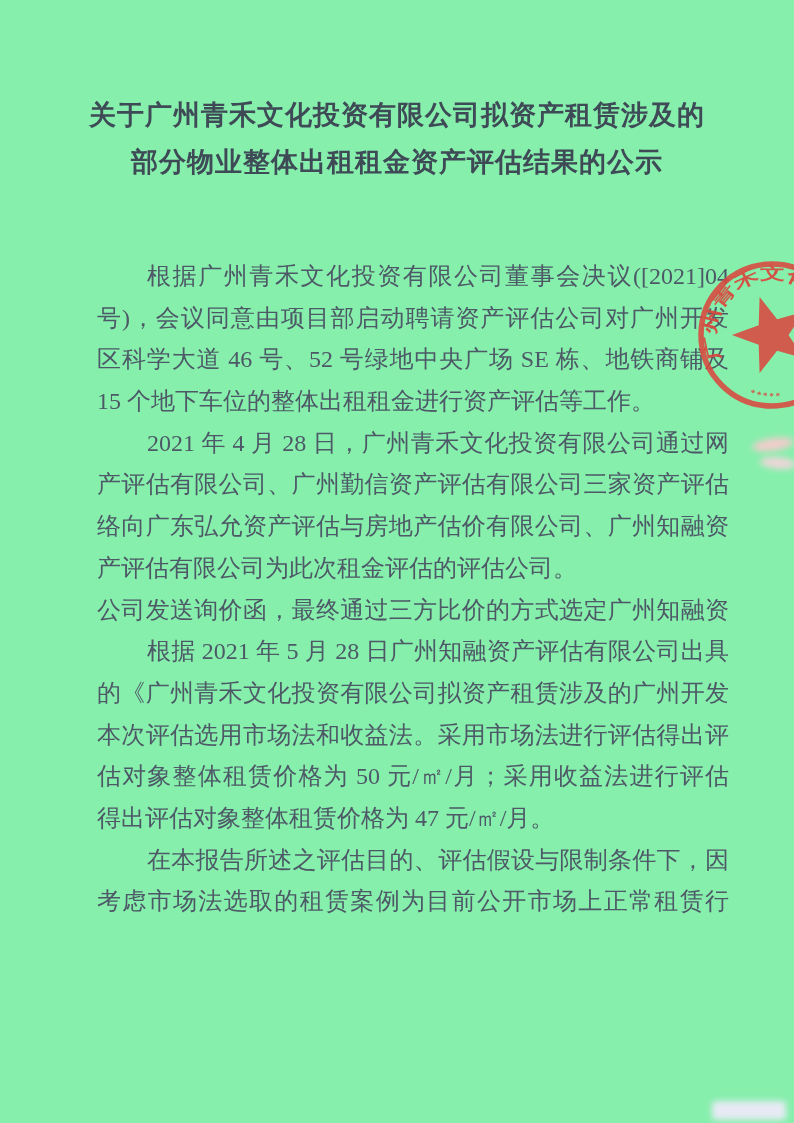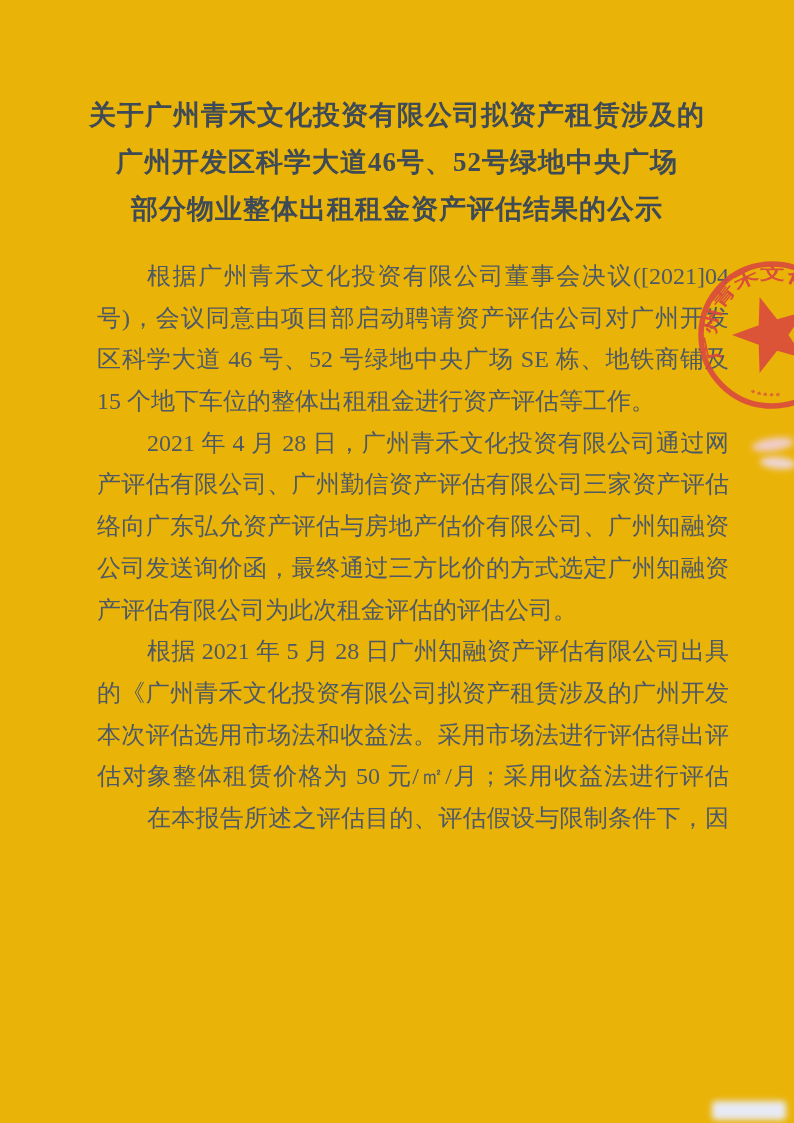--- a/index.html
+++ b/index.html
@@ -1,18 +1,18 @@
 <!DOCTYPE html>
 <html><head>
 <meta charset="utf-8">
 <style>
   html,body { margin:0; padding:0; background:#e9e9e9; }
   .page {
     position:relative; width:794px; height:1123px; margin:0 auto;
-    background:#eab308; overflow:hidden;
+    background:#86efac; overflow:hidden;
     font-family:"Liberation Serif","DejaVu Serif",serif;
   }
   .title {
     position:absolute; top:92px; left:55px; right:55px;
     text-align:center; font-size:27px; font-weight:bold;
     color:#3e4a56; line-height:47px; letter-spacing:1px;
   }
   .body-text {
     position:absolute; top:256px; left:97px; width:632px;
     font-size:24px; color:#4d5966;
@@ -43,39 +43,40 @@
     background:#e7eaf4; border-radius:4px; filter:blur(3px);
   }
 </style>
 </head>
 <body>
 
 <div class="page">
 
   <div class="title">
     <div>关于广州青禾文化投资有限公司拟资产租赁涉及的</div>
-    <div>广州开发区科学大道46号、52号绿地中央广场</div>
     <div>部分物业整体出租租金资产评估结果的公示</div>
   </div>
 
   <div class="body-text">
       <div class="bline indent">根据广州青禾文化投资有限公司董事会决议([2021]04</div>
       <div class="bline">号)，会议同意由项目部启动聘请资产评估公司对广州开发</div>
       <div class="bline">区科学大道 46 号、52 号绿地中央广场 SE 栋、地铁商铺及</div>
       <div class="bline end">15 个地下车位的整体出租租金进行资产评估等工作。</div>
       <div class="bline indent">2021 年 4 月 28 日，广州青禾文化投资有限公司通过网</div>
       <div class="bline">产评估有限公司、广州勤信资产评估有限公司三家资产评估</div>
       <div class="bline">络向广东弘允资产评估与房地产估价有限公司、广州知融资</div>
+      <div class="bline end">产评估有限公司为此次租金评估的评估公司。</div>
       <div class="bline">公司发送询价函，最终通过三方比价的方式选定广州知融资</div>
-      <div class="bline end">产评估有限公司为此次租金评估的评估公司。</div>
       <div class="bline indent">根据 2021 年 5 月 28 日广州知融资产评估有限公司出具</div>
       <div class="bline">的《广州青禾文化投资有限公司拟资产租赁涉及的广州开发</div>
       <div class="bline">本次评估选用市场法和收益法。采用市场法进行评估得出评</div>
       <div class="bline">估对象整体租赁价格为 50 元/㎡/月；采用收益法进行评估</div>
+      <div class="bline end">得出评估对象整体租赁价格为 47 元/㎡/月。</div>
       <div class="bline indent">在本报告所述之评估目的、评估假设与限制条件下，因</div>
+      <div class="bline">考虑市场法选取的租赁案例为目前公开市场上正常租赁行</div>
     </div>
 
   <svg class="seal" viewBox="0 0 170 215" xmlns="http://www.w3.org/2000/svg">
     <g fill="none" stroke="#d9483f">
       <circle cx="92" cy="92" r="71" stroke-width="5.5" opacity="0.95"></circle>
     </g>
     <polygon fill="#d9483f" opacity="0.95" points="52,92 78.7,82.3 79.6,54 97.1,76.3 124.4,68.5 108.5,92 124.4,115.5 97.1,107.7 79.6,130 78.7,101.7"></polygon>
     <path id="sealTextArc" d="M 41.3 115.7 A 56 56 0 1 1 142.8 115.7" fill="none" stroke="none"></path>
     <text font-size="17" fill="#d9483f">
       <textPath href="#sealTextArc" startOffset="0" textLength="300" lengthAdjust="spacingAndGlyphs">广州青禾文化投资有限公司</textPath>

